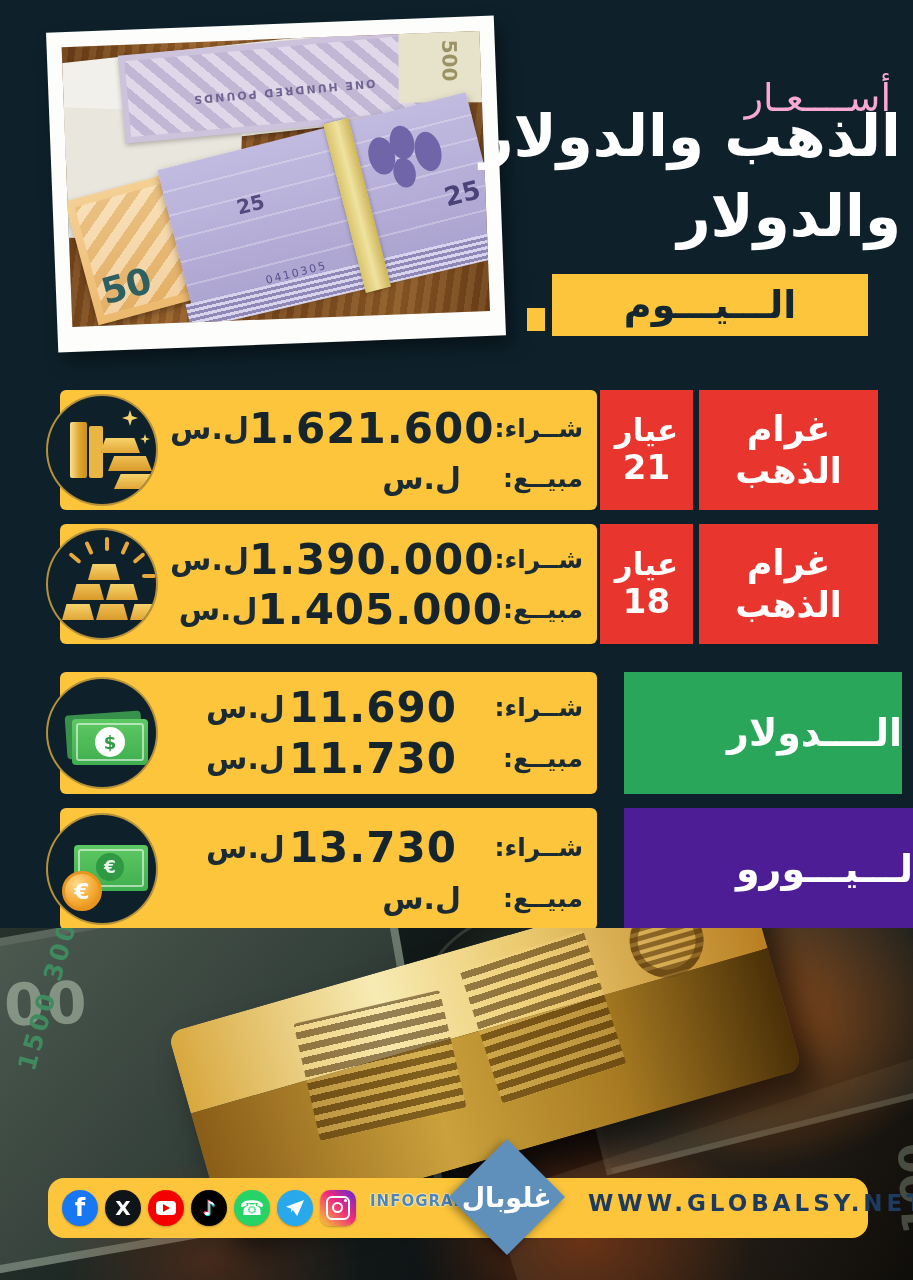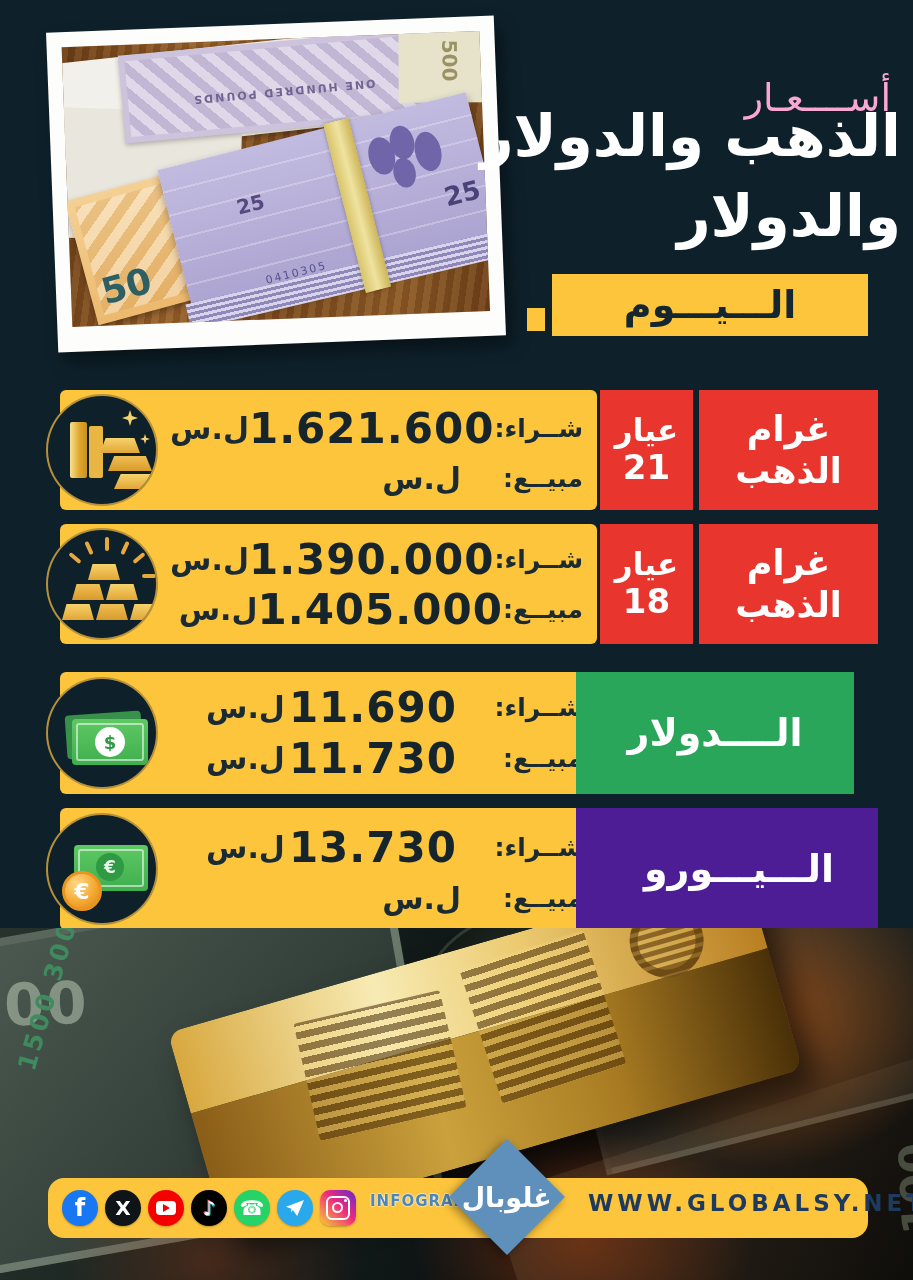--- a/index.html
+++ b/index.html
@@ -64,22 +64,22 @@
   .punit{font-size:30px;font-weight:bold;color:#1a2b33;}
   .circle{position:absolute;left:46px;top:50%;transform:translateY(-50%);width:112px;height:112px;border-radius:50%;
           background:#0e212b;border:2px solid rgba(212,165,60,.85);box-sizing:border-box;overflow:hidden;z-index:2;}
   .tagbox{position:absolute;left:600px;top:0;width:93px;height:100%;background:#e8362e;color:#fff;
           display:flex;flex-direction:column;align-items:center;justify-content:center;line-height:1.15;}
   .tagbox .t1{font-size:31px;font-weight:bold;}
   .tagbox .t2{font-size:34px;font-weight:bold;}
   .namebox{position:absolute;left:699px;top:0;width:179px;height:100%;background:#e8362e;color:#fff;
           display:flex;flex-direction:column;align-items:center;justify-content:center;line-height:1.2;
           font-size:35px;font-weight:bold;direction:rtl;}
-  .widebox{position:absolute;left:576px;top:0;width:278px;height:100%;color:#fff;display:flex;align-items:center;
-          justify-content:center;font-size:38px;font-weight:bold;direction:rtl;}
+  .widebox{position:absolute;left:624px;top:0;width:278px;height:100%;color:#fff;display:flex;align-items:center;
+          justify-content:flex-start;font-size:38px;font-weight:bold;direction:rtl;}
   .green{background:#2aa65b;} .blue{background:#4c1d95;padding-left:24px;}
 
   
   .ingot{position:absolute;background:linear-gradient(180deg,#f6d36b,#e2a636);
          clip-path:polygon(14% 0,86% 0,100% 100%,0 100%);}
   .goldbarv{position:absolute;border-radius:2px;background:linear-gradient(90deg,#f8e291,#e0a62e 55%,#c8901f);}
   .spark{position:absolute;background:#f6d36b;
          clip-path:polygon(50% 0,62% 38%,100% 50%,62% 62%,50% 100%,38% 62%,0 50%,38% 38%);}
   .ray{position:absolute;width:14px;height:4px;border-radius:2px;background:#e8a83c;}
   .bill{position:absolute;border-radius:4px;}

